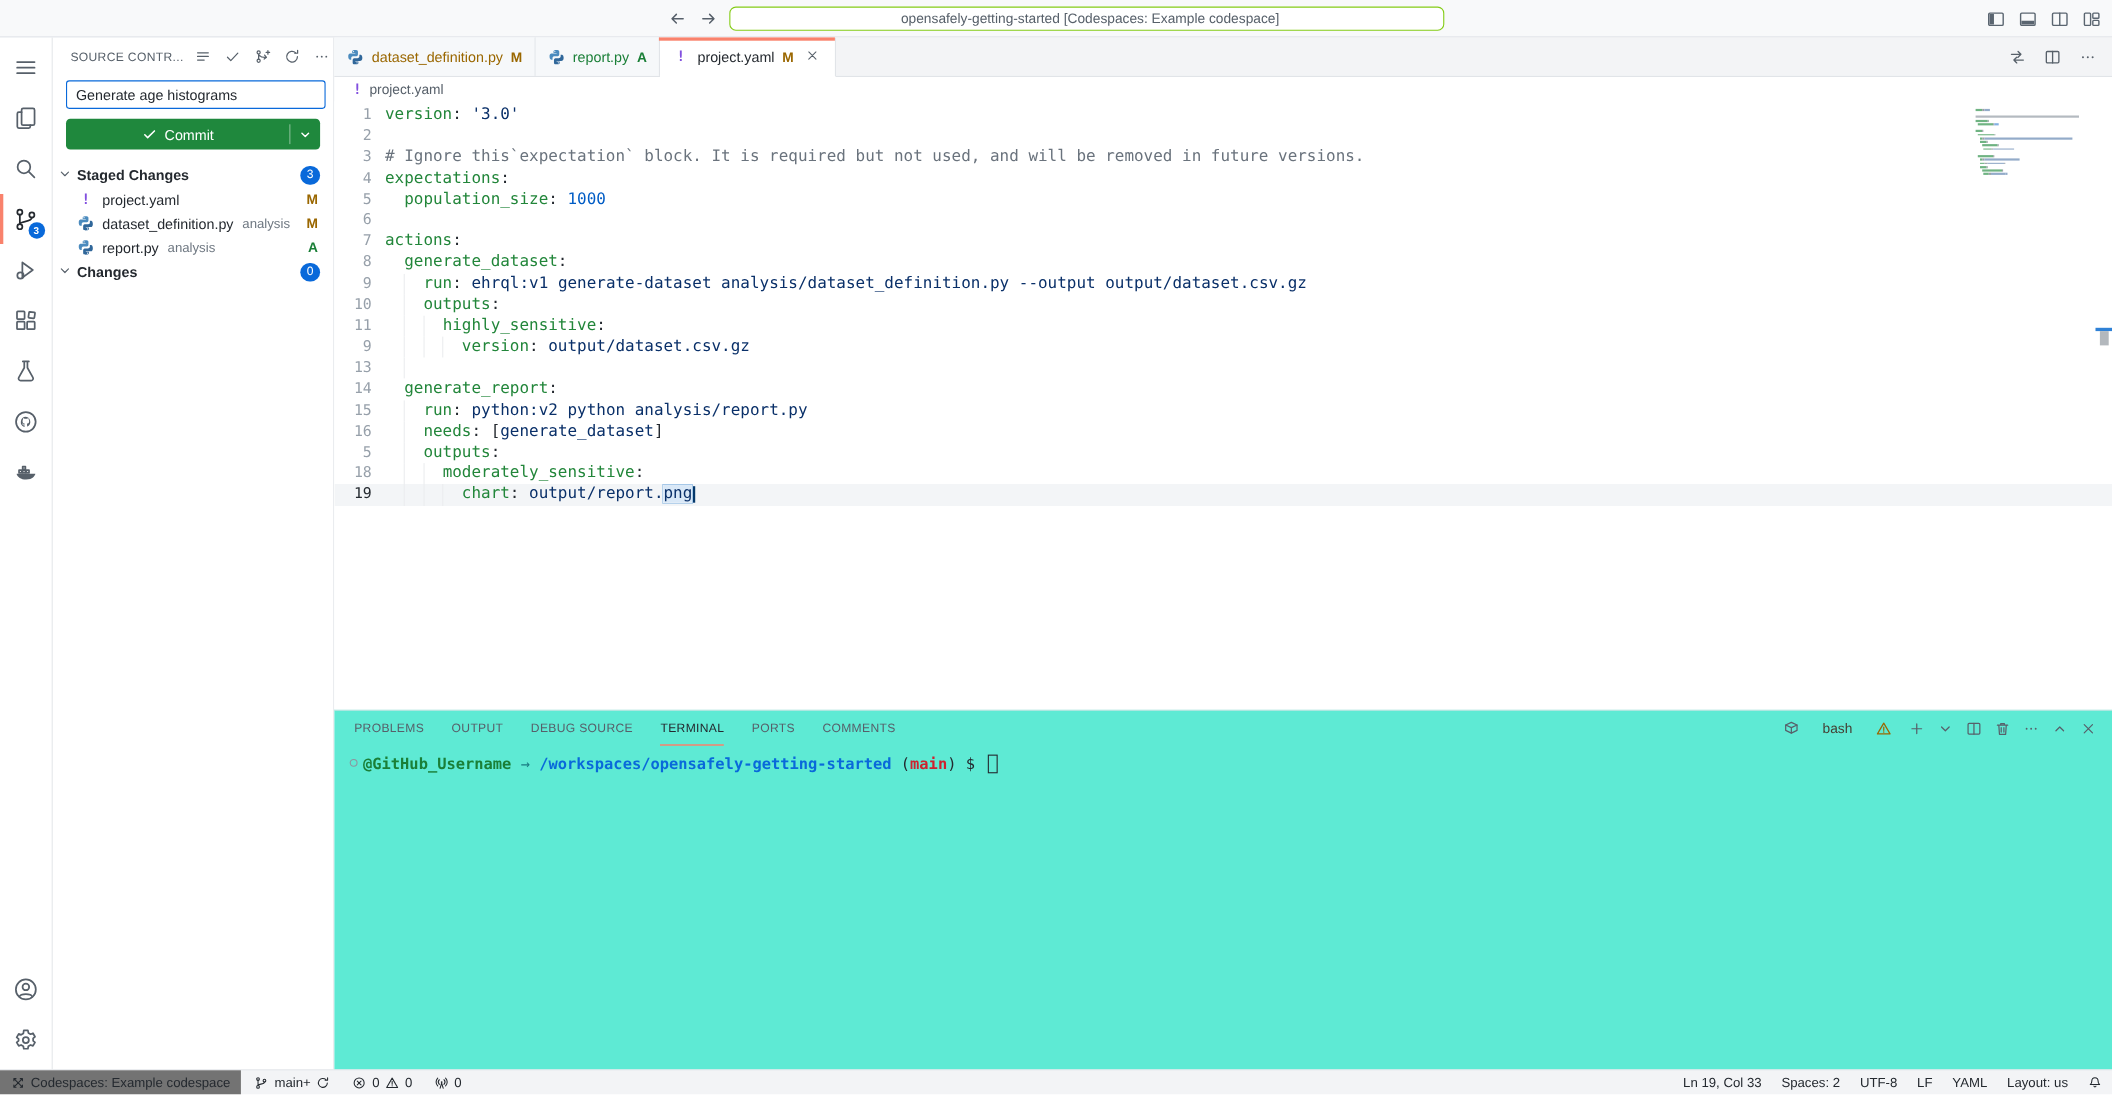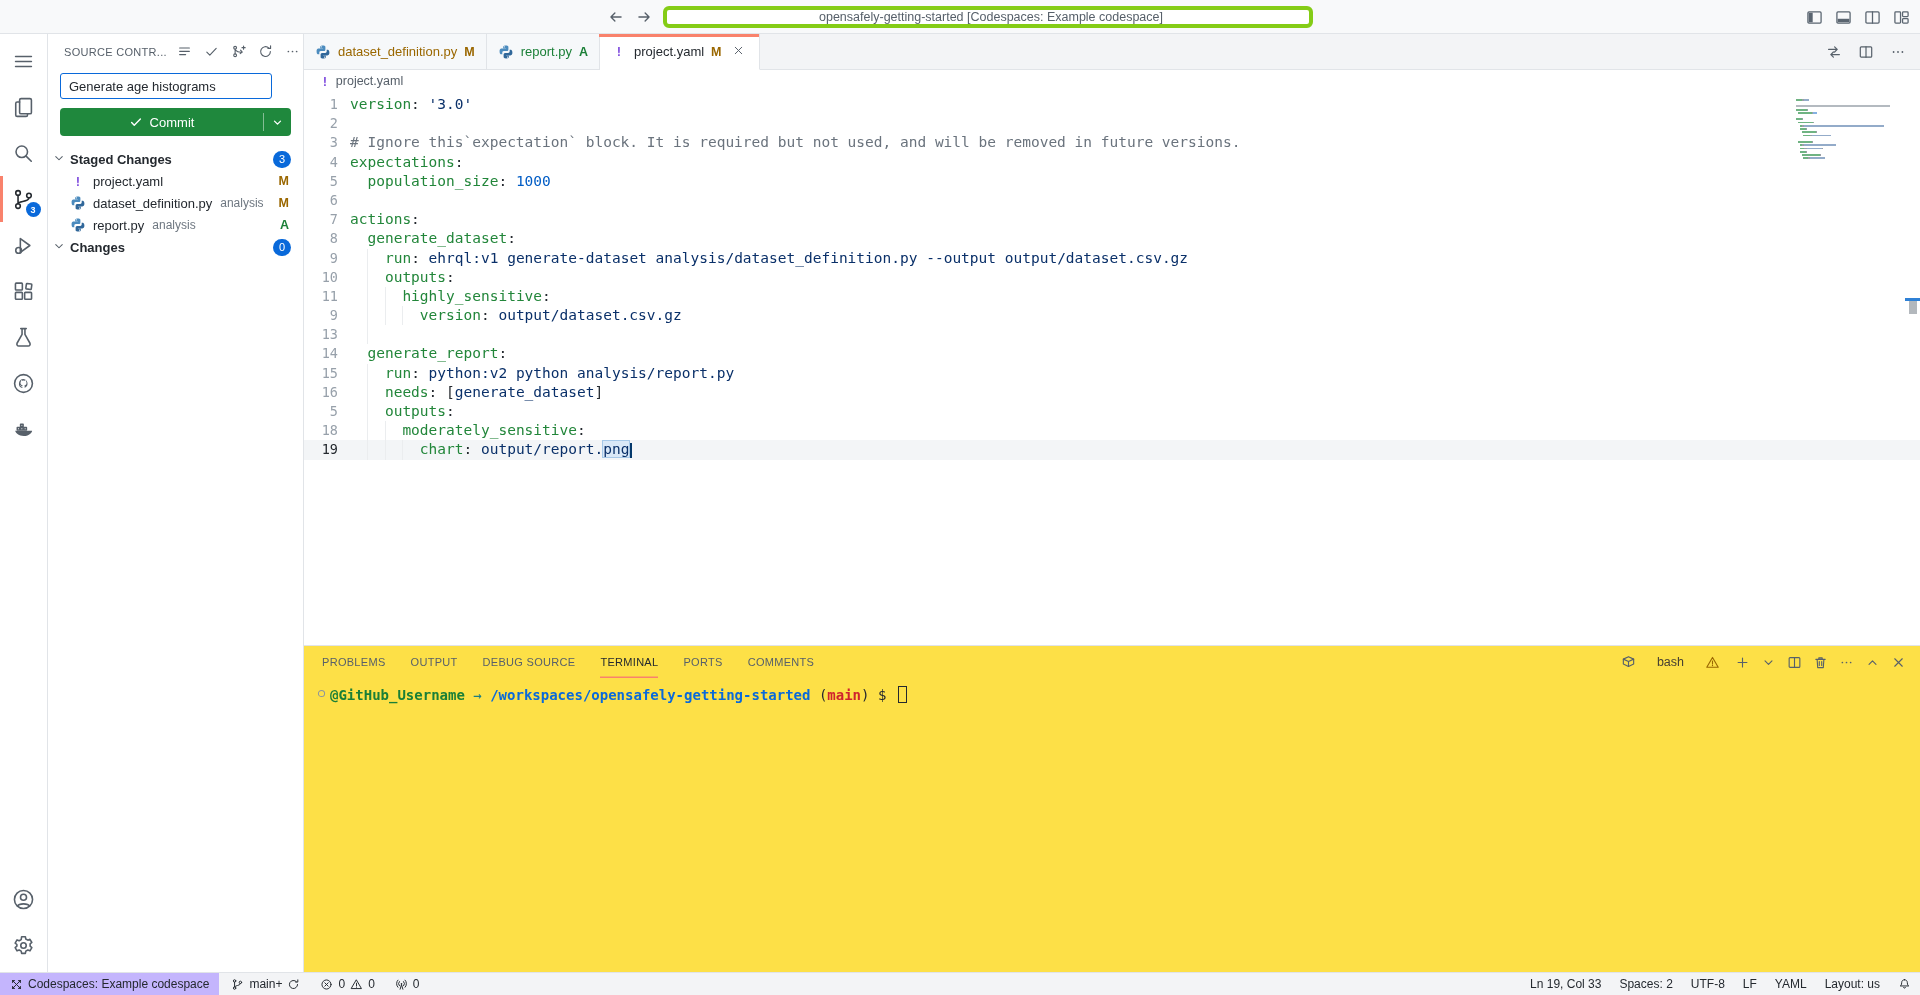--- a/index.html
+++ b/index.html
@@ -4,42 +4,42 @@
 <style>
 *{margin:0;padding:0;box-sizing:border-box}
 html,body{width:1920px;height:995px;overflow:hidden}
 body{font-family:"Liberation Sans","DejaVu Sans",sans-serif;font-size:13px;color:#24292f;background:#fff}
 svg.ic{display:block;stroke:currentColor;fill:none;stroke-width:1.2;stroke-linecap:round;stroke-linejoin:round}
 
 
 #titlebar{height:34px;background:#f8f9fa;border-bottom:1px solid #e1e4e8;position:relative;display:flex;align-items:center;justify-content:center}
 #tb-center{display:flex;align-items:center;gap:10px}
 .navarrow{color:#57606a;width:18px;height:18px}
-#searchbox{width:650px;height:22px;border:4px solid #84cc16;border-radius:6px;background:#fff;color:#57606a;display:flex;align-items:center;justify-content:center;gap:6px;font-size:12.5px}
+#searchbox{width:650px;height:22px;border:1px solid #84cc16;border-radius:6px;background:#fff;color:#57606a;display:flex;align-items:center;justify-content:center;gap:6px;font-size:12.5px}
 #tb-right{position:absolute;right:10px;top:0;height:34px;display:flex;align-items:center;gap:12px;color:#5a6570}
 #tb-right svg{width:17px;height:17px}
 
 
 #main{display:flex;height:938px}
 
 
 #activitybar{width:48px;background:#fff;border-right:1px solid #e1e4e8;display:flex;flex-direction:column;align-items:center;padding-top:4px}
 .ab-item{width:48px;height:46px;display:flex;align-items:center;justify-content:center;color:#57606a;position:relative}
 .ab-item svg{width:23px;height:23px;stroke-width:1.1}
 .ab-item.active{color:#24292f;box-shadow:inset 3px 0 0 #f9826c}
 .ab-badge{position:absolute;right:7px;bottom:5px;background:#0969da;color:#fff;border-radius:50%;width:15px;height:15px;font-size:9px;font-weight:700;display:flex;align-items:center;justify-content:center}
 #ab-bottom{margin-top:auto;padding-bottom:4px;display:flex;flex-direction:column;align-items:center}
 
 
 #sidebar{width:256px;background:#fff;border-right:1px solid #e1e4e8;display:flex;flex-direction:column}
 #sb-header{height:35px;display:flex;align-items:center;padding:0 10px 0 16px;font-size:11px;color:#57606a;letter-spacing:.3px}
 #sb-title{margin-right:auto;white-space:nowrap}
 .sb-hicon{width:19px;height:19px;color:#57606a;margin-left:8px;display:flex;align-items:center;justify-content:center}
 .sb-hicon svg{width:15px;height:15px}
-#commitmsg{margin:4px 12px 0;height:26px;border:1px solid #0969da;border-radius:3px;padding:0 8px;font-size:13px;color:#24292f;background:#fff;outline:none;font-family:inherit;width:212px}
+#commitmsg{margin:4px 12px 0;height:26px;border:1px solid #0969da;border-radius:3px;padding:0 8px;font-size:13px;color:#24292f;background:#fff;outline:none;font-family:inherit;width:236px}
 #commitbtn{margin:9px 12px 0;height:28px;background:#1f883d;border-radius:4px;color:#fff;display:flex;align-items:stretch;font-size:13px;cursor:default}
 .cb-main{flex:1;display:flex;align-items:center;justify-content:center;gap:7px}
 .cb-main svg{width:14px;height:14px;stroke-width:1.6}
 .cb-div{width:1px;background:rgba(255,255,255,.45);margin:5px 0}
 .cb-chev{width:27px;display:flex;align-items:center;justify-content:center}
 .cb-chev svg{width:13px;height:13px;stroke-width:1.6}
 #sctree{margin-top:12px}
 .tsec{height:22px;display:flex;align-items:center;padding:0 12px 0 4px;font-weight:700;font-size:13px;color:#24292f}
 .tsec .chev{width:16px;height:16px;color:#57606a;margin-right:2px}
 .tsec .chev svg{width:14px;height:14px}
@@ -79,41 +79,41 @@
 .hl{background:#d9e8f7;box-shadow:0 0 0 1px #a6c8e8}
 .guide{position:absolute;top:0;bottom:0;width:1px;background:#ebedef}
 .cursorbar{display:inline-block;width:1.5px;height:15px;background:#04386b;vertical-align:middle;margin-left:1px}
 #minimap{position:absolute;top:4px;right:14px;width:110px;background:#fff;padding-top:3px}
 .mline{height:1.8px;margin-bottom:1.45px;display:flex}
 .mseg{height:100%}
 #rc1{position:absolute;right:0;top:206px;width:15px;height:3px;background:#2f81d6}
 #rc2{position:absolute;right:3px;top:209px;width:8px;height:13px;background:#b3b8bd}
 
 
-#panel{height:327px;border-top:1px solid #e1e4e8;display:flex;flex-direction:column;background:#fde047}
+#panel{height:327px;border-top:1px solid #e1e4e8;display:flex;flex-direction:column;background:#5eead4}
 #panelhead{height:32px;display:flex;align-items:center;padding:0 14px 0 18px}
 .ptab{font-size:11px;color:#57606a;margin-right:25px;height:32px;display:flex;align-items:center;letter-spacing:.3px}
 .ptab.active{color:#24292f;box-shadow:inset 0 -1.5px 0 #f9826c}
 #pactions{margin-left:auto;display:flex;align-items:center;gap:11px;color:#57606a}
 #pactions svg{width:15px;height:15px}
 #shellwrap{display:flex;align-items:center;gap:21px;margin-right:4px}
 #shelllabel{font-size:12.5px;color:#453f33}
 .warnic{color:#9a6700}
 #termbody{flex:1;font-family:"DejaVu Sans Mono",monospace;font-size:14px;padding:7px 0 0 8px;display:flex;align-items:flex-start}
 #termdeco{width:18px;color:#8c959f;display:flex;justify-content:center;padding-top:4px}
 #termdeco svg{width:9px;height:9px}
 #termline{line-height:21px;white-space:pre}
 .tg{color:#1a7f37;font-weight:700}.tc{color:#1b7c83}.tb{color:#0969da;font-weight:700}.tr{color:#cf222e;font-weight:700}.td{color:#24292f}
 #tcursor{display:inline-block;width:9px;height:17px;border:1.3px solid #24292f;vertical-align:text-bottom;margin-left:3px}
 
 
 #statusbar{height:23px;background:#f3f4f6;border-top:1px solid #e1e4e8;display:flex;align-items:stretch;font-size:12px;color:#24292f}
 .sbitem{display:flex;align-items:center;gap:5px;padding:0 8px}
 .sbitem svg{width:13px;height:13px}
-.sbitem.remote{background:#c4b5fd;padding:0 10px}
+.sbitem.remote{background:#737373;padding:0 10px}
 #sbleft{display:flex;align-items:stretch;gap:4px}
 #sbright{margin-left:auto;display:flex;align-items:stretch}
 #sbright .sbitem{padding:0 9px}
 </style>
 </head>
 <body>
 
 <div id="titlebar">
   <div id="tb-center">
     <span class="navarrow">

